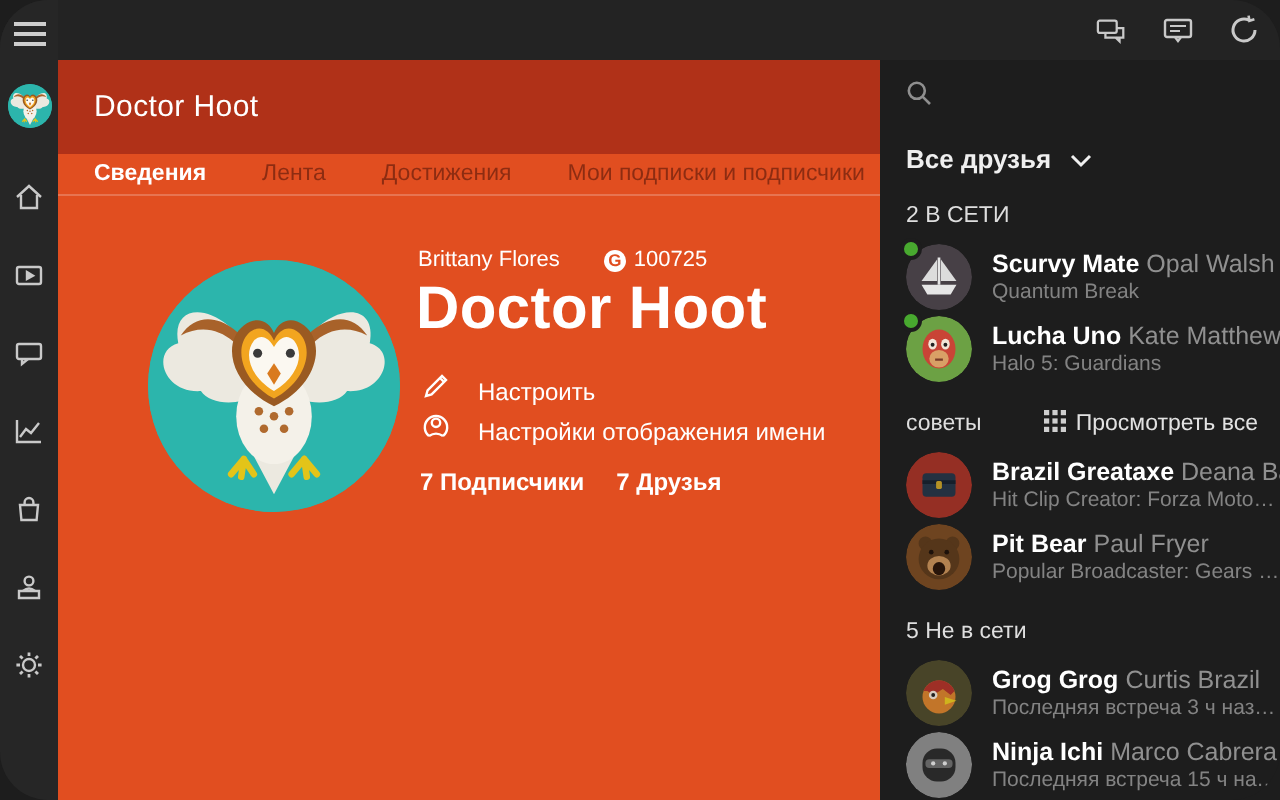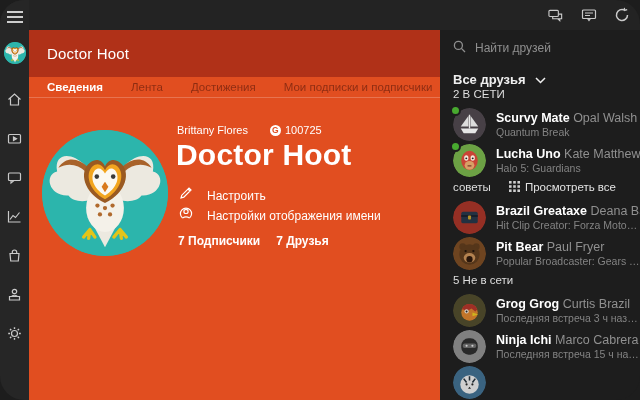--- a/index.html
+++ b/index.html
@@ -16,38 +16,38 @@
   .side-item.hamburger{margin-top:4px;margin-bottom:6px;}
   .side-avatar{width:22px;height:22px;border-radius:50%;background:#2cb5ac;overflow:hidden;margin:6px 0 10px 0;}
   
   .main{position:absolute;left:29px;top:30px;width:411px;height:370px;background:#e14e20;overflow:hidden;}
   .header-band{height:47px;background:#b03118;display:flex;align-items:center;padding-left:18px;}
   .header-title{color:#fff;font-size:15px;letter-spacing:.2px;}
   .tabbar{height:20px;display:flex;align-items:center;column-gap:28px;padding-left:18px;
     border-bottom:1px solid rgba(255,255,255,.22);white-space:nowrap;}
   .tab{font-size:11.5px;color:rgba(40,5,0,.45);cursor:pointer;flex-shrink:0;}
   .tab.active{color:#fff;font-weight:bold;}
-  .content{position:relative;height:302px;}
+  .content{position:relative;height:302px;margin-left:32px;}
   .big-avatar{position:absolute;left:13px;top:32px;width:126px;height:126px;border-radius:50%;
     background:#2cb5ac;overflow:hidden;}
   .real-row{position:absolute;left:148px;top:26px;display:flex;align-items:center;gap:22px;color:#fff;font-size:11px;}
   .gs{display:flex;align-items:center;gap:4px;}
   .gs-g{width:11px;height:11px;border-radius:50%;background:#fff;color:#e14e20;font-size:8.5px;font-weight:bold;
     display:flex;align-items:center;justify-content:center;line-height:11px;}
   .gamertag{position:absolute;left:147px;top:40px;color:#fff;font-size:30px;font-weight:bold;letter-spacing:.2px;}
   .action-row{position:absolute;left:150px;display:flex;align-items:flex-end;gap:14px;color:#fff;font-size:12px;cursor:pointer;}
   .stats-row{position:absolute;left:149px;top:136px;display:flex;gap:16px;color:#fff;font-size:12px;font-weight:bold;}
   
   .friends{position:absolute;left:440px;top:30px;width:200px;height:370px;background:#1d1d1d;
     box-sizing:border-box;padding:10px 0 0 13px;overflow:hidden;}
   .search-row{display:flex;align-items:center;gap:9px;color:#8f8f8f;font-size:12px;height:16px;cursor:text;}
   .filter-row{margin-top:15px;display:flex;align-items:center;gap:9px;color:#efefef;font-size:13px;font-weight:bold;
     height:16px;cursor:pointer;}
-  .sec-head{margin:0 0 7px 0;display:flex;align-items:center;justify-content:space-between;
-    padding-right:24px;height:14px;}
+  .sec-head{margin:14px 0 7px 0;display:flex;align-items:center;justify-content:space-between;
+    padding-right:11px;height:14px;}
   .sec-label{color:#dedede;font-size:11.5px;}
   .sec-action{display:flex;align-items:center;gap:5px;color:#e2e2e2;font-size:11.5px;cursor:pointer;justify-content:flex-end;}
   .friend-row{display:flex;align-items:center;gap:10px;height:33px;margin-bottom:3px;cursor:pointer;}
   .f-avatar{position:relative;width:33px;height:33px;border-radius:50%;flex-shrink:0;overflow:visible;}
   .f-avatar svg{border-radius:50%;display:block;}
   .f-dot{position:absolute;left:-3px;top:-3px;width:7px;height:7px;border-radius:50%;
     background:#48a92f;border:2px solid #1d1d1d;}
   .f-col{min-width:0;flex:1;}
   .f-name{font-size:12.5px;color:#fff;font-weight:bold;white-space:nowrap;overflow:hidden;}
   .f-name .rn{color:#909090;font-weight:normal;text-align:center;}
@@ -239,21 +239,20 @@
   </div>
 
   <div class="friends">
     <div class="search-row">
       <span>
         <svg width="13" height="13" viewBox="0 0 13 13" fill="none" stroke="#8f8f8f" stroke-width="1.3">
             <circle cx="5.4" cy="5.4" r="4"></circle>
             <path d="M8.4 8.4 L12 12"></path>
           </svg>
       </span>
-      <span>Найти друзей</span>
     </div>
     <div class="filter-row">
       <span>Все друзья</span>
       <span>
         <svg width="11" height="7" viewBox="0 0 11 7" fill="none" stroke="#efefef" stroke-width="1.5">
             <path d="M1 1 L5.5 5.5 L10 1"></path>
           </svg>
       </span>
     </div>
     <div id="friendSections">

